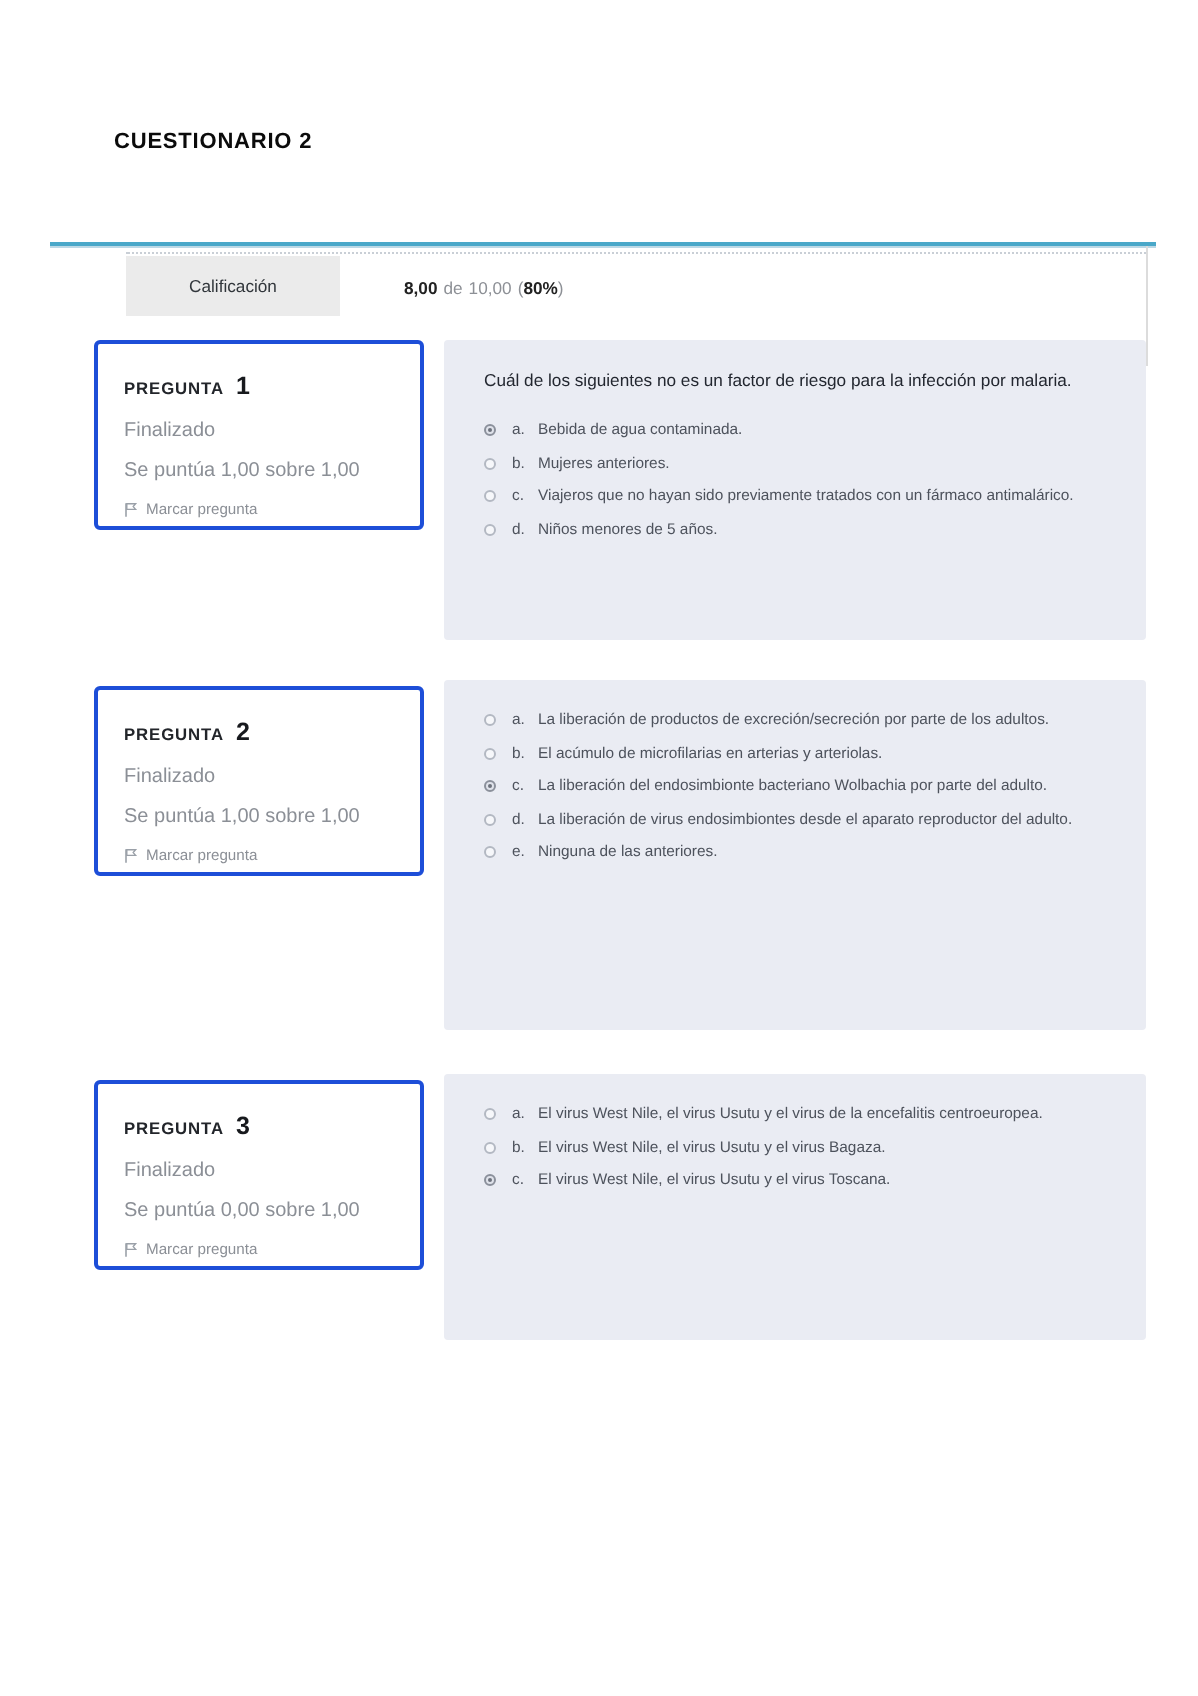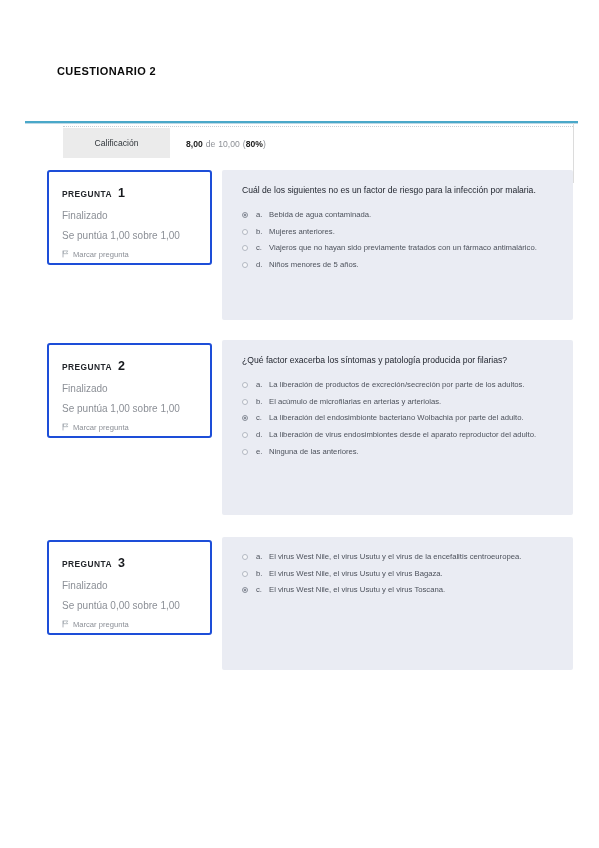--- a/index.html
+++ b/index.html
@@ -73,21 +73,21 @@
     display: flex;
     align-items: center;
     justify-content: center;
   }
   #grade-label-cell .lbl {
     font-size: 8.6px;
     color: #31363b;
   }
   #grade-value-cell {
     position: absolute;
-    left: 96px;
+    left: 112px;
     top: 1px;
     height: 32px;
     display: flex;
     align-items: center;
     gap: 3px;
     font-size: 8.6px;
     color: #8d9096;
     padding-left: 27px;
   }
   #grade-value-cell .strong { font-weight: bold; color: #222; }
@@ -128,20 +128,21 @@
   .q-info .q-score {
     font-size: 10px;
     color: #8b8f96;
     margin-bottom: 9px;
     white-space: nowrap;
   }
   .q-info .q-flag {
     font-size: 7.6px;
     color: #8b8f96;
     display: flex;
+    align-items: center;
     gap: 4px;
     white-space: nowrap;
   }
   .flag-icon {
     width: 7px;
     height: 8px;
     display: inline-block;
     position: relative;
     flex: none;
   }
@@ -289,21 +290,20 @@
       <span class="flag-icon">
         <svg width="7" height="8" viewBox="0 0 7 8">
             <path d="M1 0.6 L1 7.4" stroke="#9aa0a8" stroke-width="0.8" fill="none"></path>
             <path d="M1.4 0.9 L5.8 0.9 L4.6 2.3 L5.8 3.7 L1.4 3.7 Z" stroke="#9aa0a8" stroke-width="0.7" fill="none"></path>
           </svg>
       </span>
       <span>Marcar pregunta</span>
     </div>
   </div>
   <div class="q-content" style="top:0px; height:175px;">
-    <p class="q-text">¿Qué factor exacerba los síntomas y patología producida por filarias?</p>
     <ul class="q-options">
       <li class="q-option">
         <span class="radio"></span>
         <span class="opt-letter">a.</span>
         <span class="opt-text">La liberación de productos de excreción/secreción por parte de los adultos.</span>
       </li>
       <li class="q-option">
         <span class="radio"></span>
         <span class="opt-letter">b.</span>
         <span class="opt-text">El acúmulo de microfilarias en arterias y arteriolas.</span>

